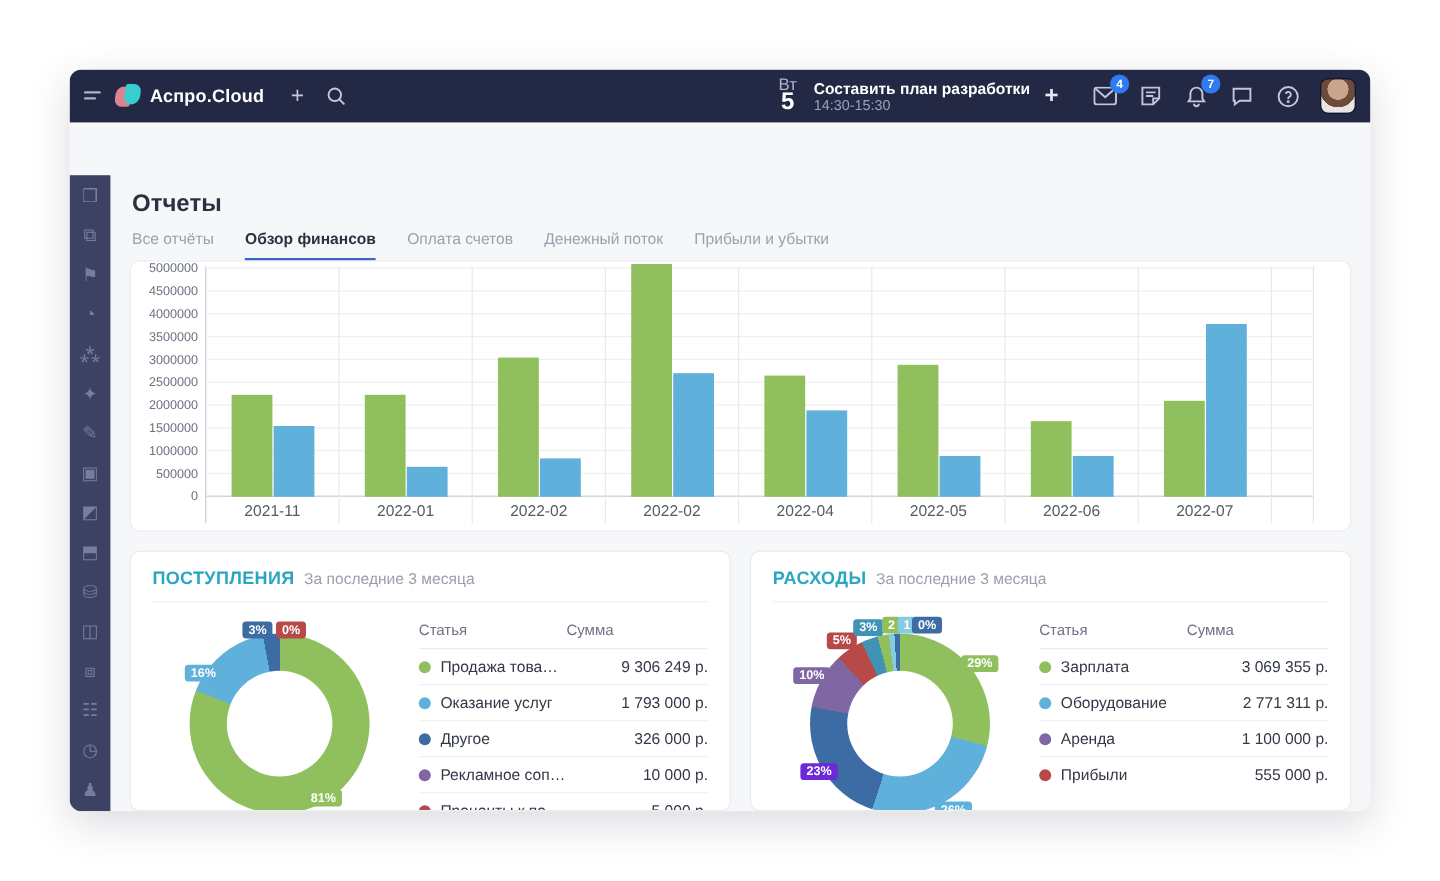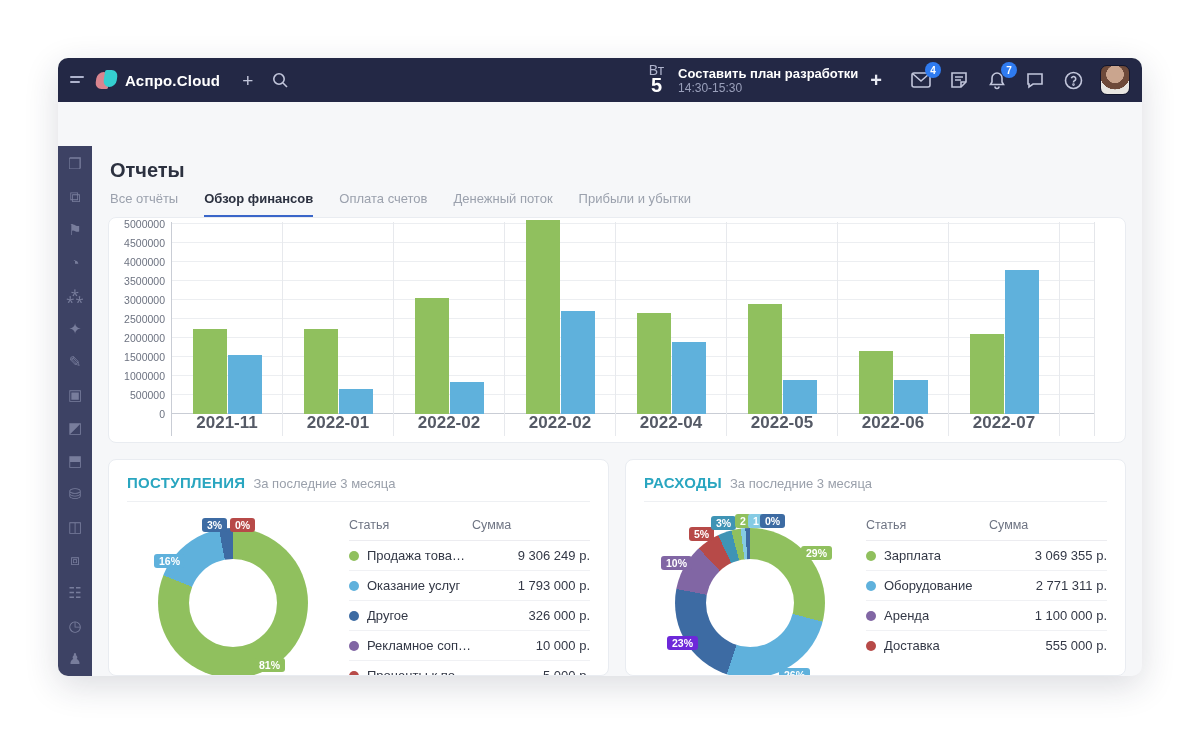--- a/index.html
+++ b/index.html
@@ -53,21 +53,21 @@
   .ytick { position:absolute; right:6px; transform:translateY(50%); font-size:10.5px; color:#6c7280; }
   .plot { flex:1; position:relative; border-left:1px solid #c9cdd5; border-right:1px solid #e4e6ea; }
   .gridline { position:absolute; left:0; right:0; height:1px; background:#eceef1; }
   .baseline { position:absolute; left:0; right:0; height:1px; background:#c9cdd5; }
   .groups { position:absolute; left:0; right:34px; top:0; bottom:0; display:flex; }
   .group { flex:1; position:relative; border-right:1px solid #e7e9ed; }
   .bars { position:absolute; left:0; right:0; bottom:22px; height:190px; display:flex; align-items:flex-end; justify-content:center; gap:1px; }
   .bar { width:34px; }
   .bar.g { background:#90c05e; }
   .bar.b { background:#5fb1dc; }
-  .xlabel { position:absolute; left:0; right:0; bottom:3px; text-align:center; font-size:17px; color:#555a66;font-weight:bold; }
+  .xlabel { position:absolute; left:0; right:0; bottom:3px; text-align:center; font-size:13px; color:#555a66; }
 
   
   .panels { display:flex; gap:16px; margin:16px 16px 0 16px; flex:1; min-height:0; }
   .panel { flex:1; background:#ffffff; border:1px solid #e9ecf1; border-radius:8px; padding:14px 18px 10px 18px; overflow:hidden; }
   .panel-head { display:flex; align-items:baseline; gap:8px; padding-bottom:10px; border-bottom:1px solid #eef0f3; }
   .panel-title { color:#2aa6c0; font-size:15px; font-weight:bold; letter-spacing:.3px; }
   .panel-sub { color:#9aa0ab; font-size:13px; }
   .panel-body { display:flex; margin-top:10px; gap:10px; }
   .donut-zone { width:212px; flex:none; display:flex; justify-content:center; padding-top:16px; }
   .donut-wrap { position:relative; width:150px; height:150px; }
@@ -395,21 +395,21 @@
                 <div class="tbl-row">
                   <div class="c1">
                     <span class="dot" style="background: rgb(129, 102, 164);"></span>
                     <span class="lbl">Аренда</span>
                   </div>
                   <div class="c2">1 100 000 р.</div>
                 </div>
                 <div class="tbl-row">
                   <div class="c1">
                     <span class="dot" style="background: rgb(183, 74, 72);"></span>
-                    <span class="lbl">Доставка</span>
+                    <span class="lbl">Прибыли</span>
                   </div>
                   <div class="c2">555 000 р.</div>
                 </div>
               </div>
             </div>
           </div>
         </div>
     </div>
   </div>
 </div>

